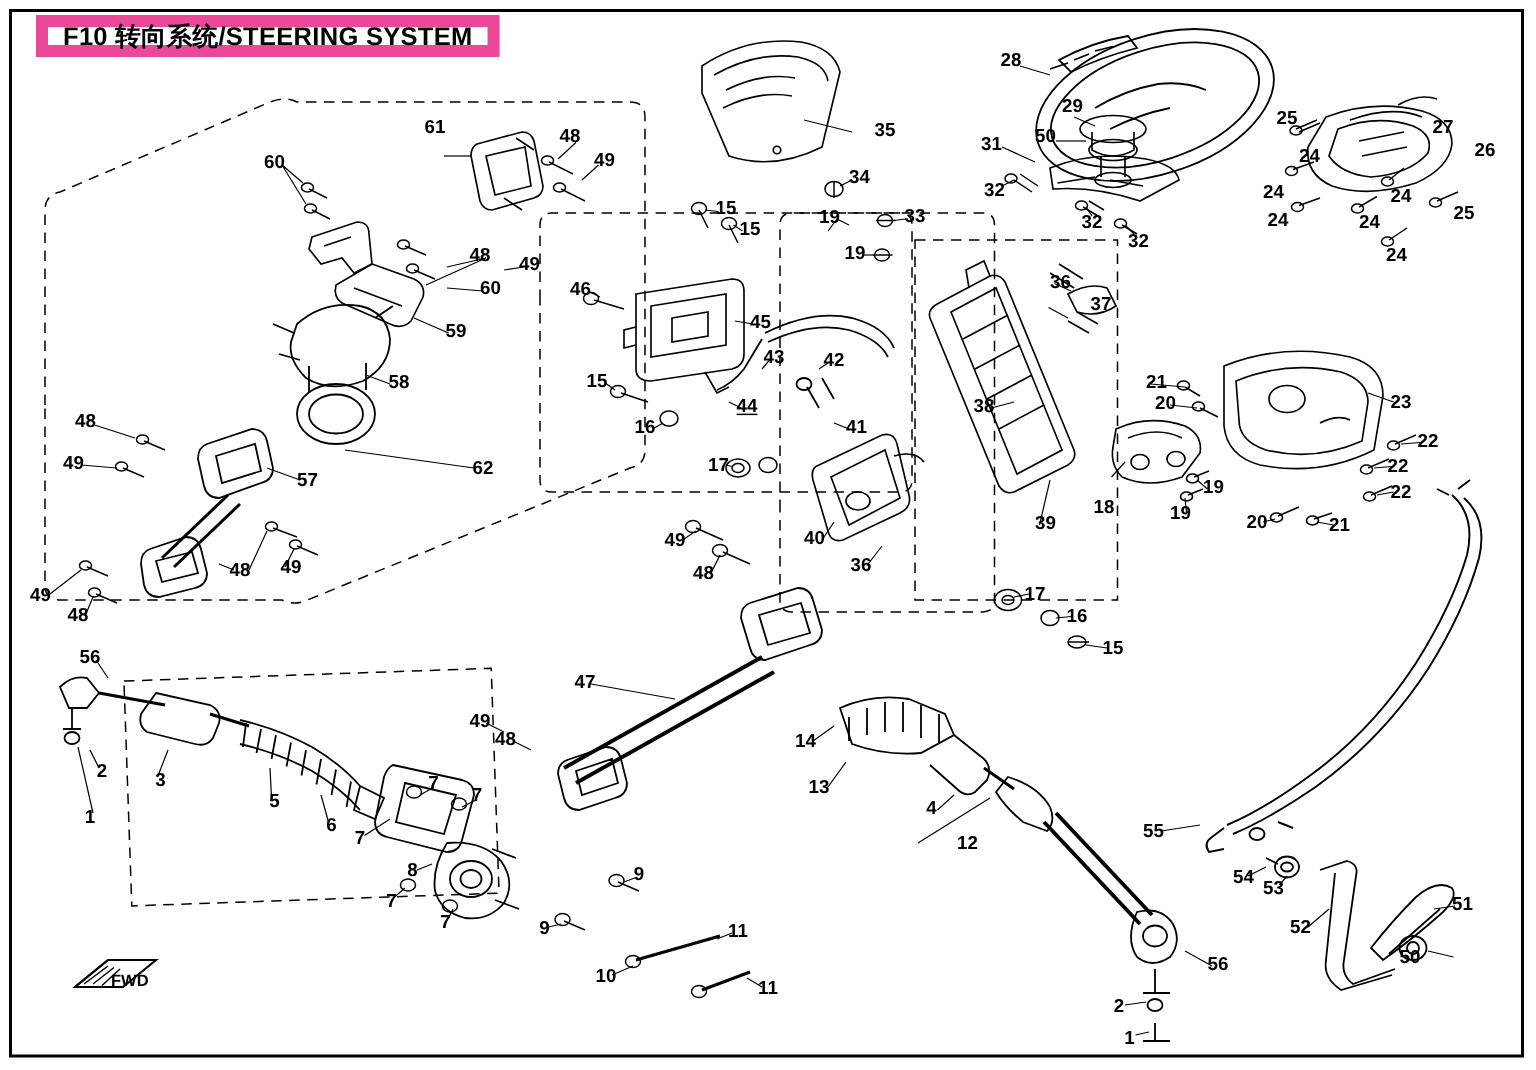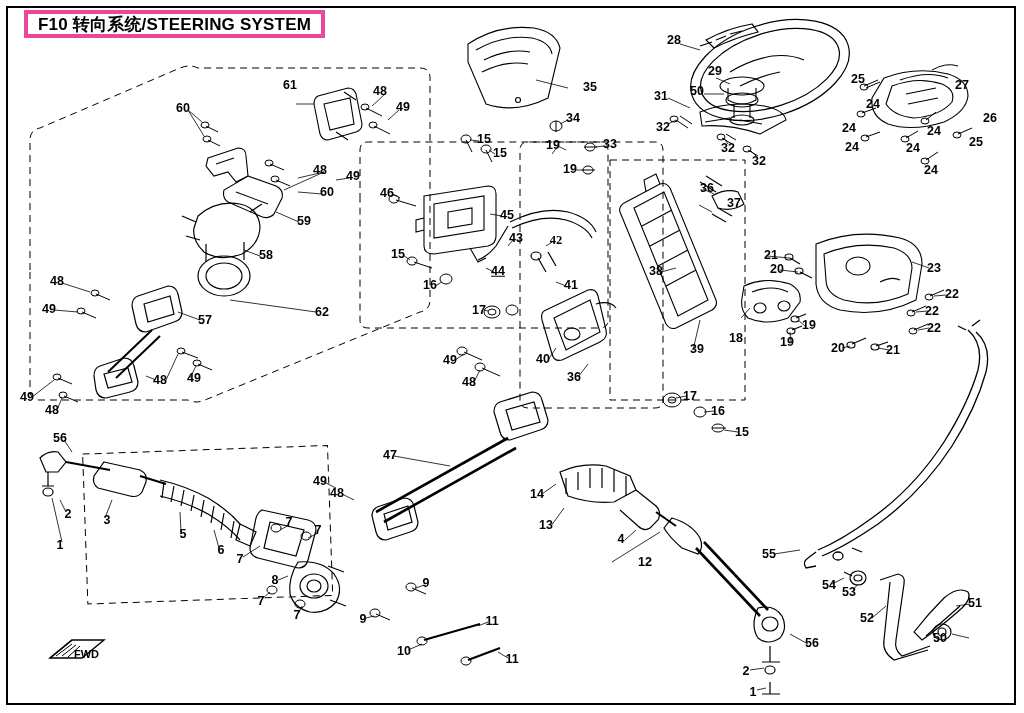--- a/index.html
+++ b/index.html
@@ -25,21 +25,21 @@
     height: 699px;
     border: 2px solid #000;
     box-sizing: border-box;
   }
   #title-box {
     position: absolute;
     left: 24px;
     top: 10px;
     height: 28px;
     min-width: 296px;
-    border: 4px solid #ec4899;
+    border: 8px solid #ec4899;
     background: #fff;
     display: flex;
     align-items: center;
     padding: 0 10px;
     box-sizing: border-box;
     z-index: 30;
   }
   #title-box .title-text {
     font-size: 17px;
     font-weight: bold;
@@ -510,21 +510,21 @@
   </svg>
   <div class="fwd-label">FWD</div>
 
   <div id="callout-layer">
       <div class="callout" style="left: 674px; top: 40px;">28</div>
       <div class="callout" style="left: 858px; top: 79px;">25</div>
       <div class="callout" style="left: 962px; top: 85px;">27</div>
       <div class="callout" style="left: 715px; top: 71px;">29</div>
       <div class="callout" style="left: 697px; top: 91px;">50</div>
       <div class="callout" style="left: 661px; top: 96px;">31</div>
-      <div class="callout" style="left: 990px; top: 118px;">26</div>
+      <div class="callout" style="left: 990px; top: 100px;">26</div>
       <div class="callout" style="left: 873px; top: 104px;">24</div>
       <div class="callout" style="left: 849px; top: 128px;">24</div>
       <div class="callout" style="left: 934px; top: 131px;">24</div>
       <div class="callout" style="left: 976px; top: 142px;">25</div>
       <div class="callout" style="left: 852px; top: 147px;">24</div>
       <div class="callout" style="left: 913px; top: 148px;">24</div>
       <div class="callout" style="left: 931px; top: 170px;">24</div>
       <div class="callout" style="left: 663px; top: 127px;">32</div>
       <div class="callout" style="left: 728px; top: 148px;">32</div>
       <div class="callout" style="left: 759px; top: 161px;">32</div>
@@ -548,21 +548,21 @@
       <div class="callout" style="left: 57px; top: 281px;">48</div>
       <div class="callout" style="left: 49px; top: 309px;">49</div>
       <div class="callout" style="left: 322px; top: 312px;">62</div>
       <div class="callout" style="left: 160px; top: 380px;">48</div>
       <div class="callout" style="left: 194px; top: 378px;">49</div>
       <div class="callout" style="left: 27px; top: 397px;">49</div>
       <div class="callout" style="left: 52px; top: 410px;">48</div>
       <div class="callout" style="left: 387px; top: 193px;">46</div>
       <div class="callout" style="left: 507px; top: 215px;">45</div>
       <div class="callout" style="left: 516px; top: 238px;">43</div>
-      <div class="callout" style="left: 556px; top: 240px; font-family: Liberation Serif, serif;">42</div>
+      <div class="callout" style="left: 556px; top: 240px;">42</div>
       <div class="callout" style="left: 398px; top: 254px;">15</div>
       <div class="callout" style="left: 498px; top: 271px; text-decoration: underline;">44</div>
       <div class="callout" style="left: 571px; top: 285px;">41</div>
       <div class="callout" style="left: 430px; top: 285px;">16</div>
       <div class="callout" style="left: 479px; top: 310px;">17</div>
       <div class="callout" style="left: 707px; top: 188px;">36</div>
       <div class="callout" style="left: 734px; top: 203px;">37</div>
       <div class="callout" style="left: 656px; top: 271px;">38</div>
       <div class="callout" style="left: 697px; top: 349px;">39</div>
       <div class="callout" style="left: 771px; top: 255px;">21</div>

